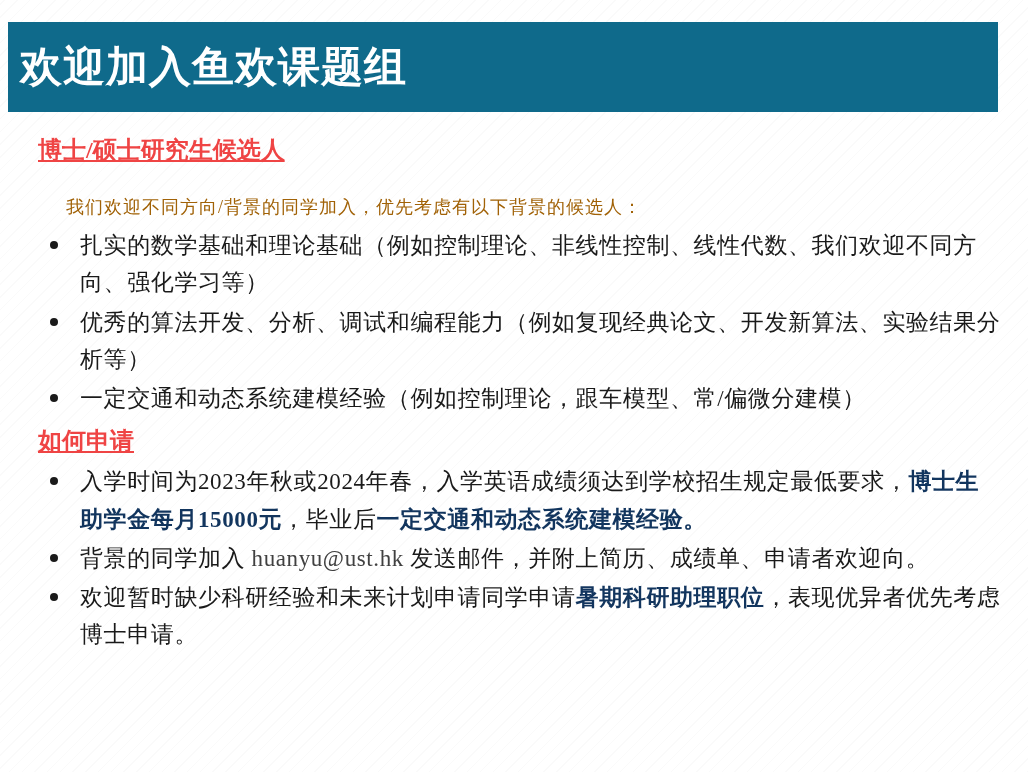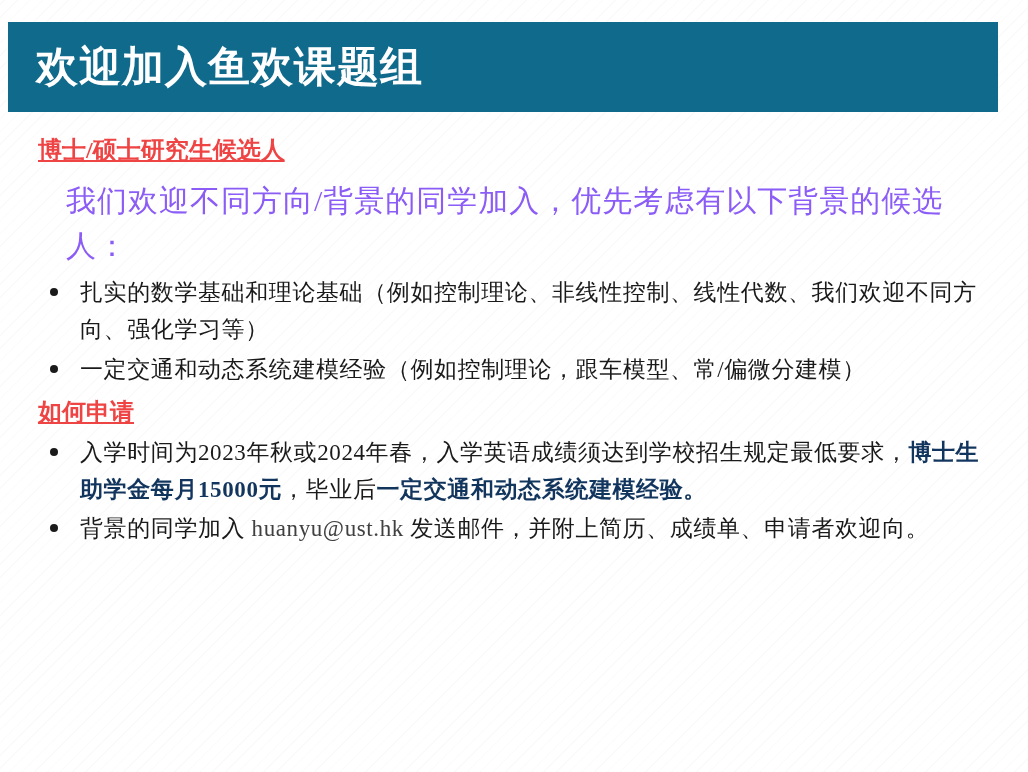--- a/index.html
+++ b/index.html
@@ -42,41 +42,41 @@
     height: 90px;
     background: #0f6a8b;
     display: flex;
     align-items: center;
   }
   .title-bar .title-text {
     color: #ffffff;
     font-size: 42px;
     font-weight: bold;
     letter-spacing: 1px;
-    margin-left: 28px;
+    margin-left: 12px;
     font-family: "Liberation Serif", "DejaVu Serif", serif;
   }
   .content {
     position: absolute;
     left: 36px;
     top: 126px;
     width: 966px;
   }
   .section-head {
     font-size: 24px;
     font-weight: bold;
     color: #ef4444;
     text-decoration: underline;
     margin: 6px 0 4px 2px;
     line-height: 1.5;
   }
   .intro {
-    font-size: 30px;
-    color: #8b5cf6;
-    margin: 10px 0 6px 30px;
+    font-size: 18px;
+    color: #a16207;
+    margin: 26px 0 6px 30px;
     line-height: 1.5;
     letter-spacing: 1px;
   }
   ul.bullets {
     list-style: none;
     margin: 0;
     padding: 0;
   }
   ul.bullets li {
     position: relative;
@@ -125,35 +125,45 @@
 
     <div class="intro">我们欢迎不同方向/背景的同学加入，优先考虑有以下背景的候选人：</div>
 
     <ul class="bullets grp-a">
       <li>
         <span class="dot"></span>
         <span>扎实的数学基础和理论基础（例如控制理论、非线性控制、线性代数、我们欢迎不同方向、强化学习等）</span>
       </li>
       <li>
         <span class="dot"></span>
+        <span>优秀的算法开发、分析、调试和编程能力（例如复现经典论文、开发新算法、实验结果分析等）</span>
+      </li>
+      <li>
+        <span class="dot"></span>
         <span>一定交通和动态系统建模经验（例如控制理论，跟车模型、常/偏微分建模）</span>
       </li>
     </ul>
 
     <div class="section-head section-head-2">如何申请</div>
 
     <ul class="bullets grp-b">
       <li>
         <span class="dot"></span>
         <span>
           <span>入学时间为2023年秋或2024年春，入学英语成绩须达到学校招生规定最低要求，</span><span class="bold-navy">博士生助学金每月15000元</span><span>，毕业后</span><span class="bold-navy">一定交通和动态系统建模经验。</span>
         </span>
       </li>
       <li>
         <span class="dot"></span>
         <span>
           <span>背景的同学加入 </span><span class="link-blue">huanyu@ust.hk</span><span> 发送邮件，并附上简历、成绩单、申请者欢迎向。</span>
         </span>
       </li>
+      <li>
+        <span class="dot"></span>
+        <span>
+          <span>欢迎暂时缺少科研经验和未来计划申请同学申请</span><span class="bold-navy">暑期科研助理职位</span><span>，表现优异者优先考虑博士申请。</span>
+        </span>
+      </li>
     </ul>
 
   </div>
 </div>
 
 </body></html>

